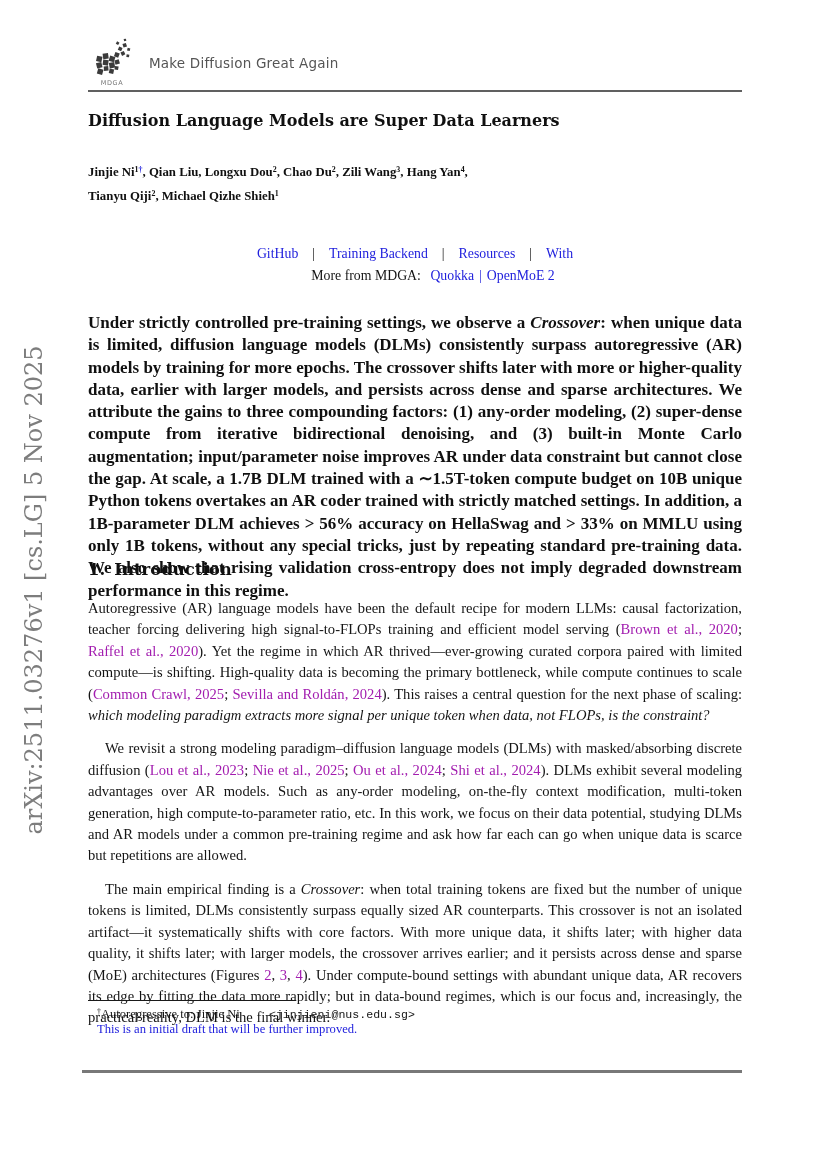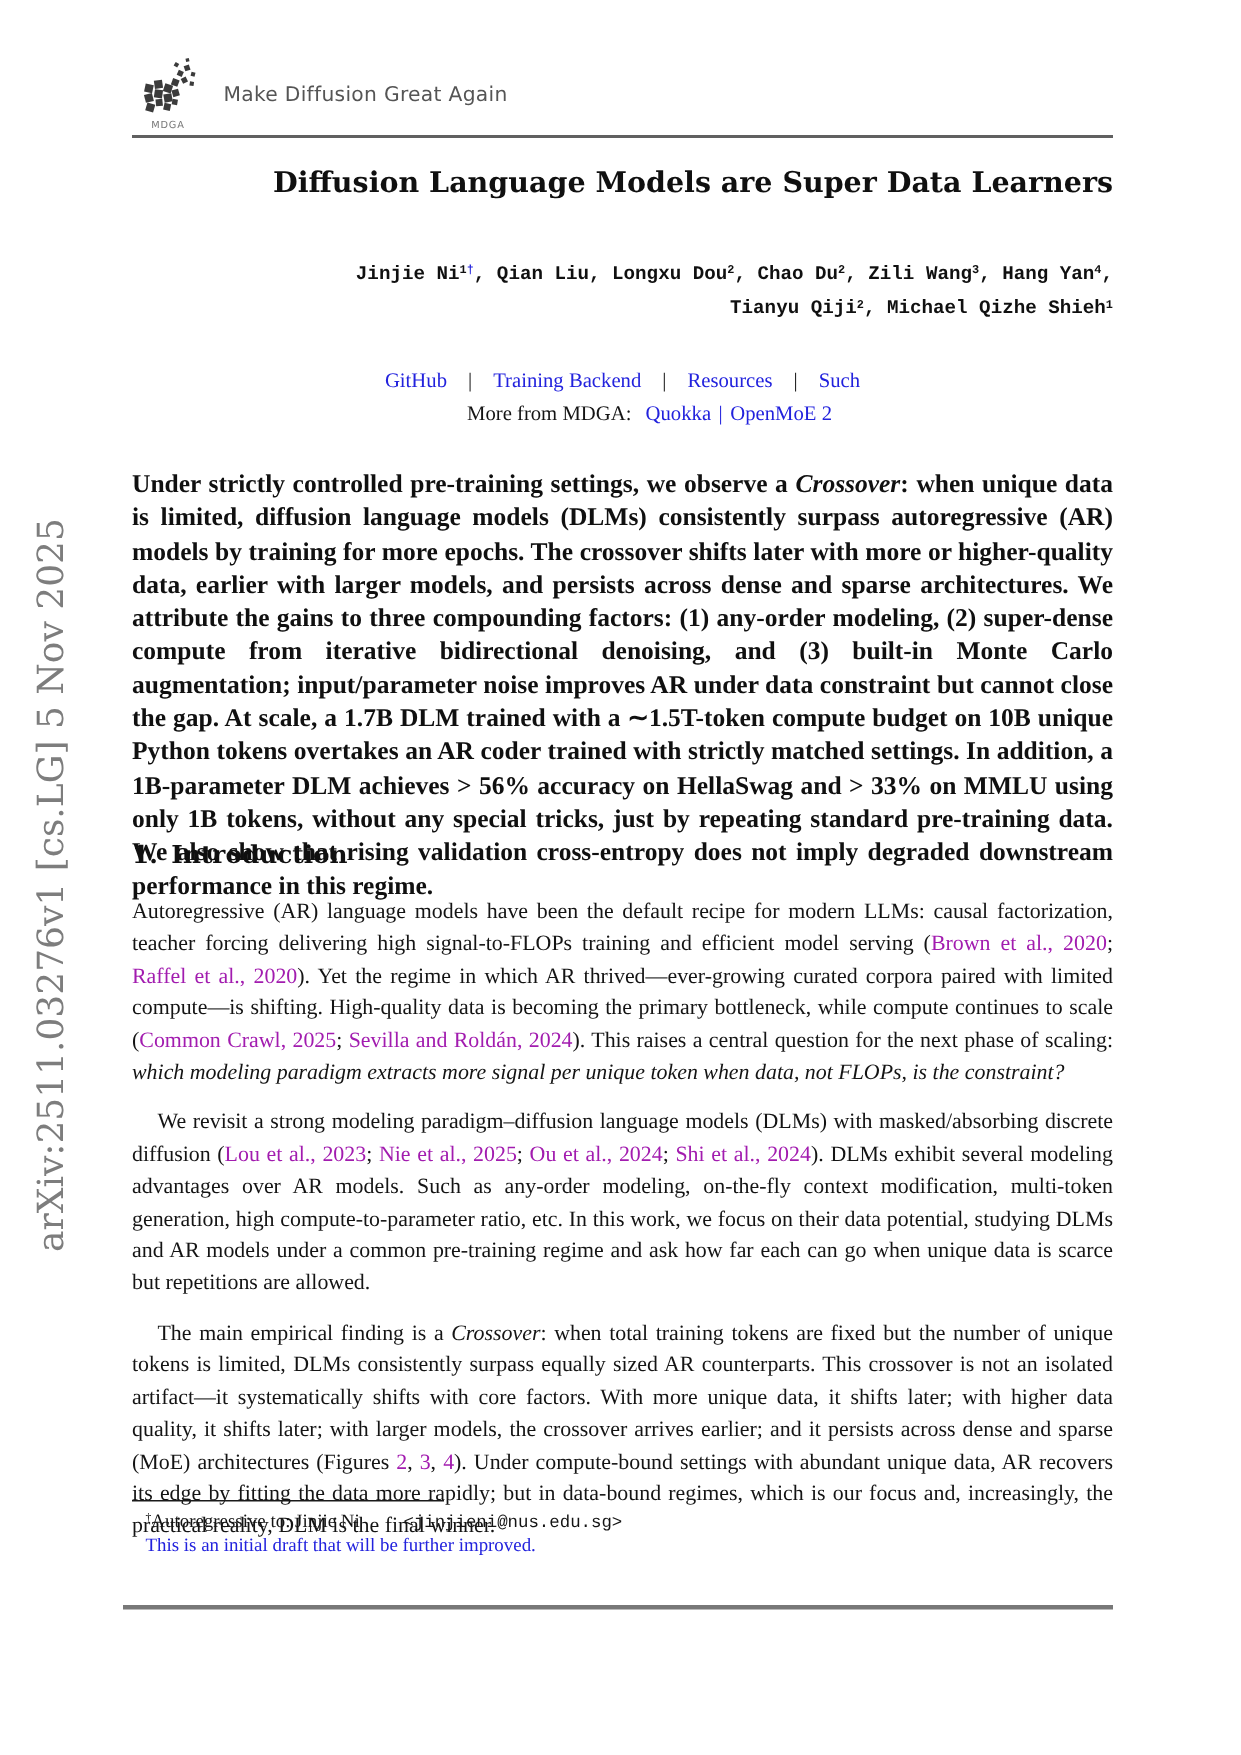--- a/index.html
+++ b/index.html
@@ -31,31 +31,31 @@
   .header-rule {
     position: absolute;
     top: 90px; left: 88px; width: 654px; height: 2px;
     background: #606060;
   }
 
   
   .paper-title {
     position: absolute;
     top: 111px; left: 88px; width: 654px;
-    text-align: right;
+    text-align: left;
     font-family: "DejaVu Serif", serif;
     font-weight: bold;
-    font-size: 19px;
+    font-size: 16px;
     color: #101010;
   }
   .authors {
     position: absolute;
-    top: 170px; left: 88px; width: 654px;
-    text-align: right;
-    font-family: Liberation Mono, monospace;
+    top: 159px; left: 88px; width: 654px;
+    text-align: left;
+    font-family: Liberation Serif, serif;
     font-weight: bold;
     font-size: 12.8px;
     line-height: 21.5px;
     color: #101010;
   }
   .affiliations {
     position: absolute;
     top: 203px; left: 88px; width: 654px;
     text-align: center;
     font-size: 11.8px;
@@ -186,21 +186,21 @@
   </div>
   <div class="header-rule"></div>
 
   <div class="paper-title">Diffusion Language Models are Super Data Learners</div>
   <div class="authors">
     <div><span class="seg-t">Jinjie Ni</span><span class="seg-sup">1</span><span class="seg-supb">†</span><span class="seg-t">, Qian Liu, Longxu Dou</span><span class="seg-sup">2</span><span class="seg-t">, Chao Du</span><span class="seg-sup">2</span><span class="seg-t">, Zili Wang</span><span class="seg-sup">3</span><span class="seg-t">, Hang Yan</span><span class="seg-sup">4</span><span class="seg-t">,</span></div>
     <div><span class="seg-t">Tianyu Qiji</span><span class="seg-sup">2</span><span class="seg-t">, Michael Qizhe Shieh</span><span class="seg-sup">1</span></div>
   </div>
 
   <div class="links-row">
-    <span class="lnk">GitHub</span><span class="pipe">|</span><span class="lnk">Training Backend</span><span class="pipe">|</span><span class="lnk">Resources</span><span class="pipe">|</span><span class="lnk">Such</span>
+    <span class="lnk">GitHub</span><span class="pipe">|</span><span class="lnk">Training Backend</span><span class="pipe">|</span><span class="lnk">Resources</span><span class="pipe">|</span><span class="lnk">With</span>
   </div>
   <div class="more-row">
     <span class="more-label">More from MDGA:</span>
     <span class="lnk">Quokka</span><span class="pipe-blue">|</span><span class="lnk">OpenMoE 2</span>
   </div>
 
   <div class="abstract"><span class="seg-t">Under strictly controlled pre-training settings, we observe a </span><span class="seg-i">Crossover</span><span class="seg-t">: when unique data is limited, diffusion language models (DLMs) consistently surpass autoregressive (AR) models by training for more epochs. The crossover shifts later with more or higher-quality data, earlier with larger models, and persists across dense and sparse architectures. We attribute the gains to three compounding factors: (1) any-order modeling, (2) super-dense compute from iterative bidirectional denoising, and (3) built-in Monte Carlo augmentation; input/parameter noise improves AR under data constraint but cannot close the gap. At scale, a 1.7B DLM trained with a ∼1.5T-token compute budget on 10B unique Python tokens overtakes an AR coder trained with strictly matched settings. In addition, a 1B-parameter DLM achieves &gt; 56% accuracy on HellaSwag and &gt; 33% on MMLU using only 1B tokens, without any special tricks, just by repeating standard pre-training data. We also show that rising validation cross-entropy does not imply degraded downstream performance in this regime.</span></div>
 
   <div class="section-heading">
     <span class="section-number">1.</span><span>Introduction</span>

